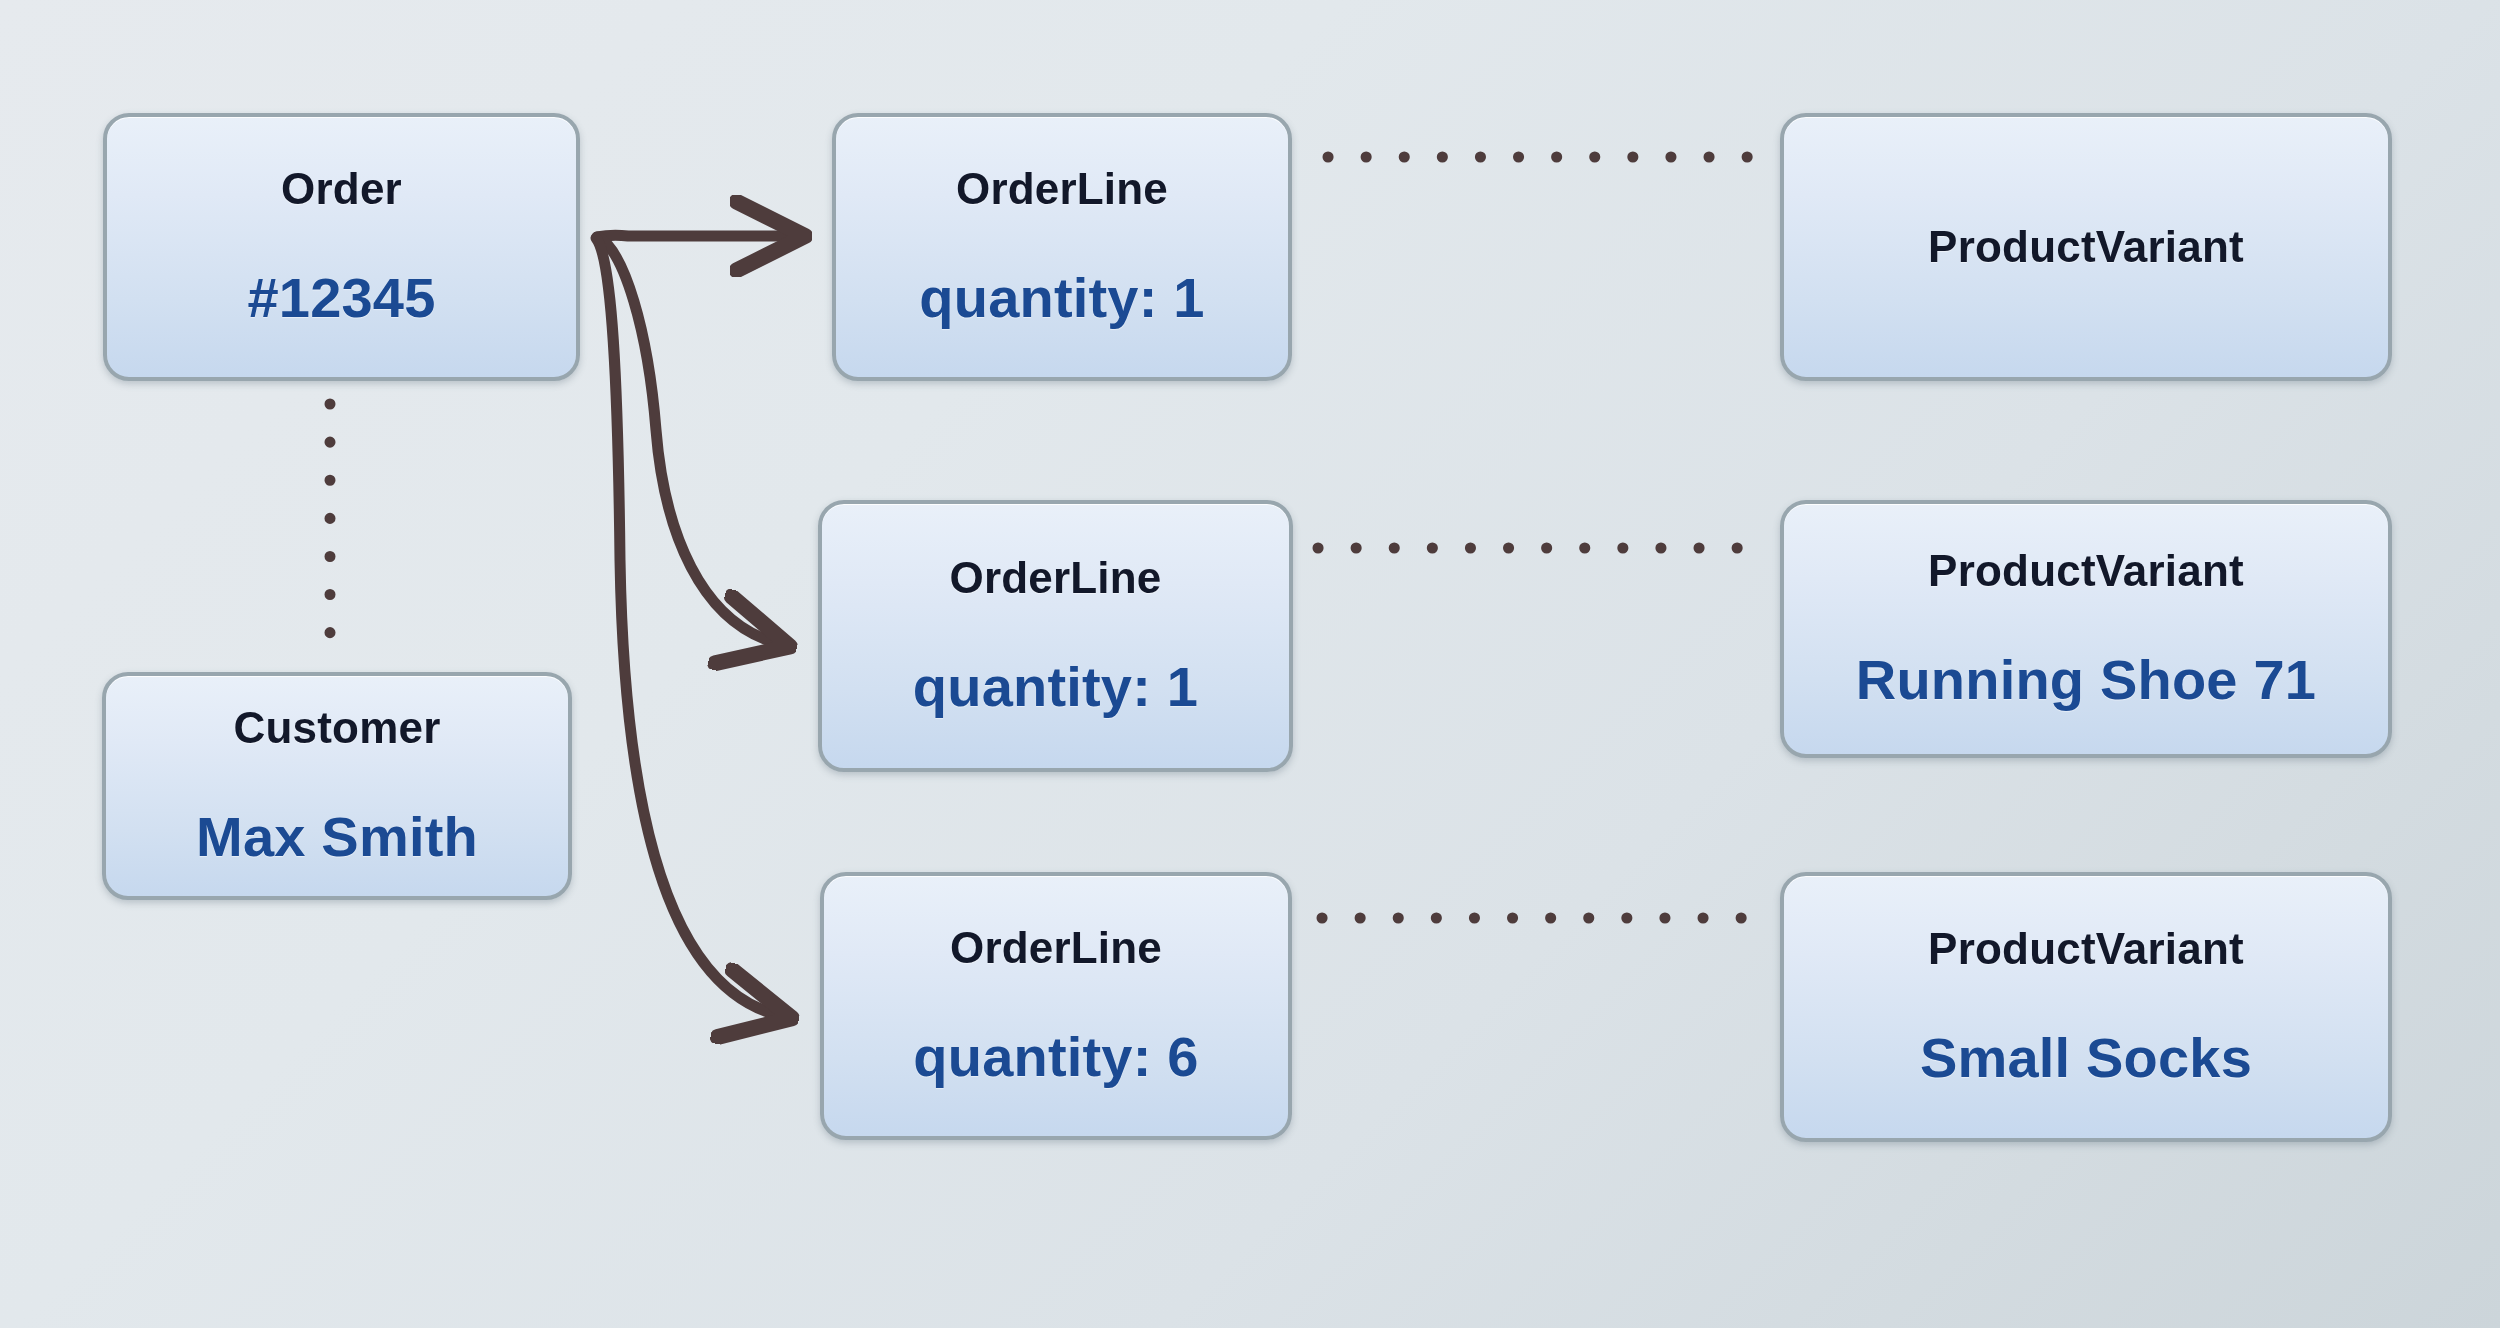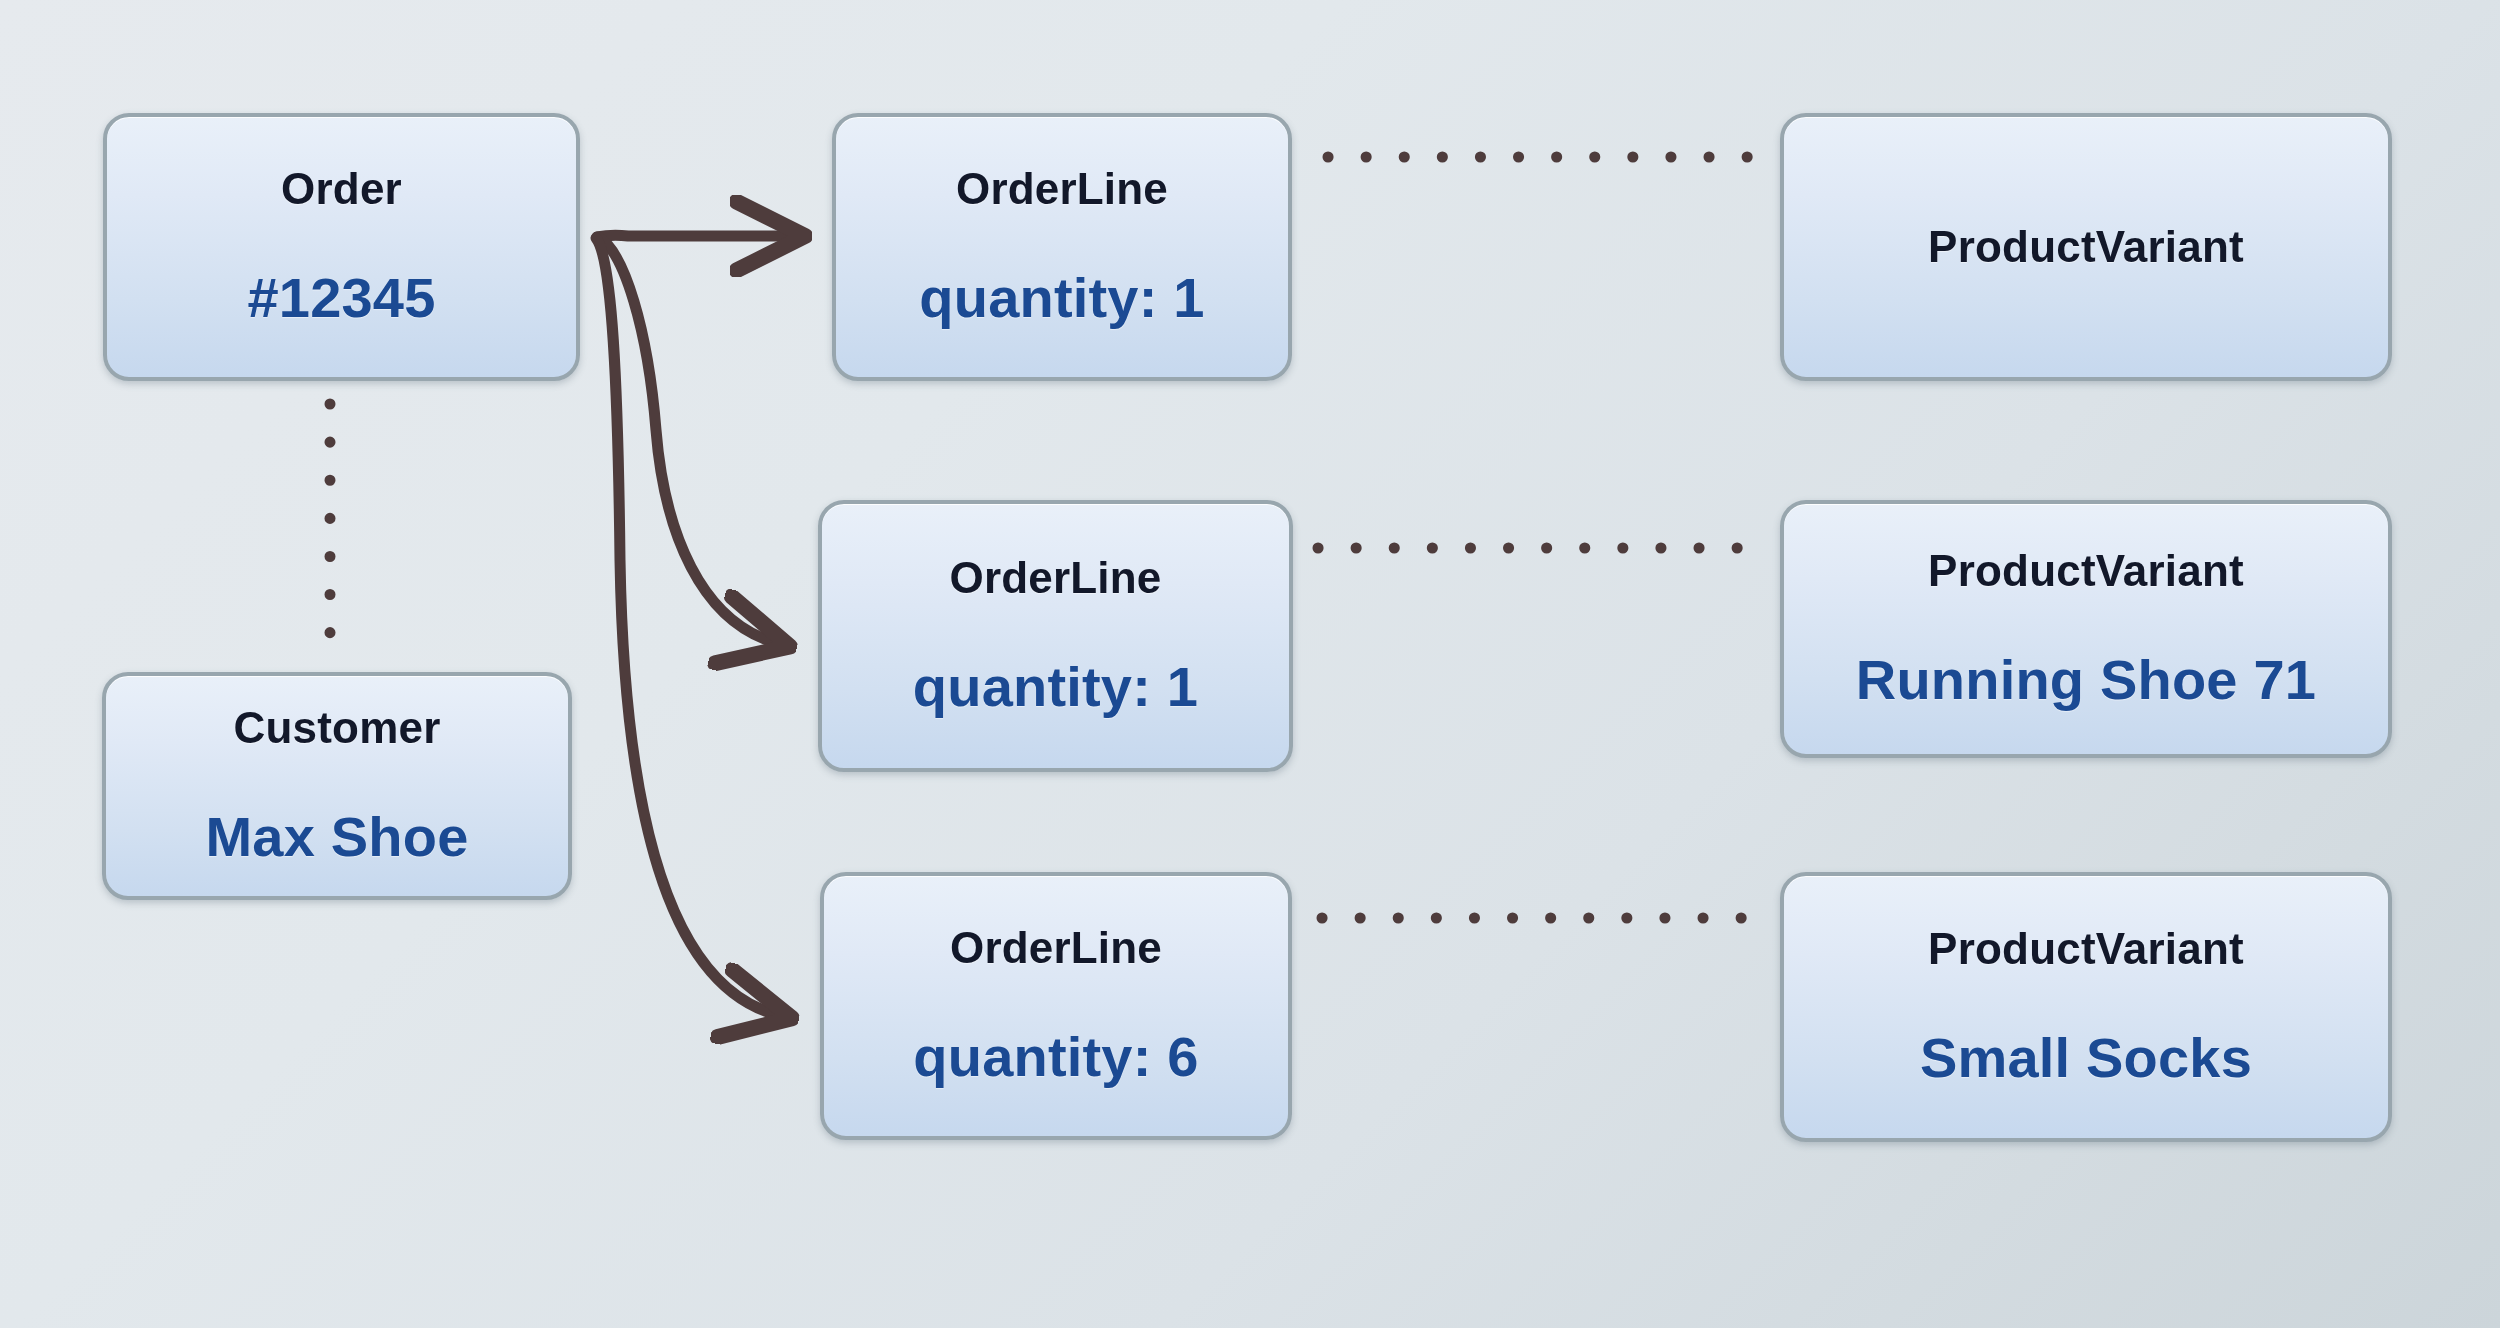--- a/index.html
+++ b/index.html
@@ -115,21 +115,21 @@
     </g>
   </svg>
 
   <div class="node" id="node-order">
     <div class="node-title">Order</div>
     <div class="node-sub">#12345</div>
   </div>
 
   <div class="node" id="node-customer">
     <div class="node-title">Customer</div>
-    <div class="node-sub">Max Shoe</div>
+    <div class="node-sub">Max Smith</div>
   </div>
 
   <div class="node" id="node-orderline-1">
     <div class="node-title">OrderLine</div>
     <div class="node-sub">quantity: 1</div>
   </div>
 
   <div class="node" id="node-orderline-2">
     <div class="node-title">OrderLine</div>
     <div class="node-sub">quantity: 1</div>

